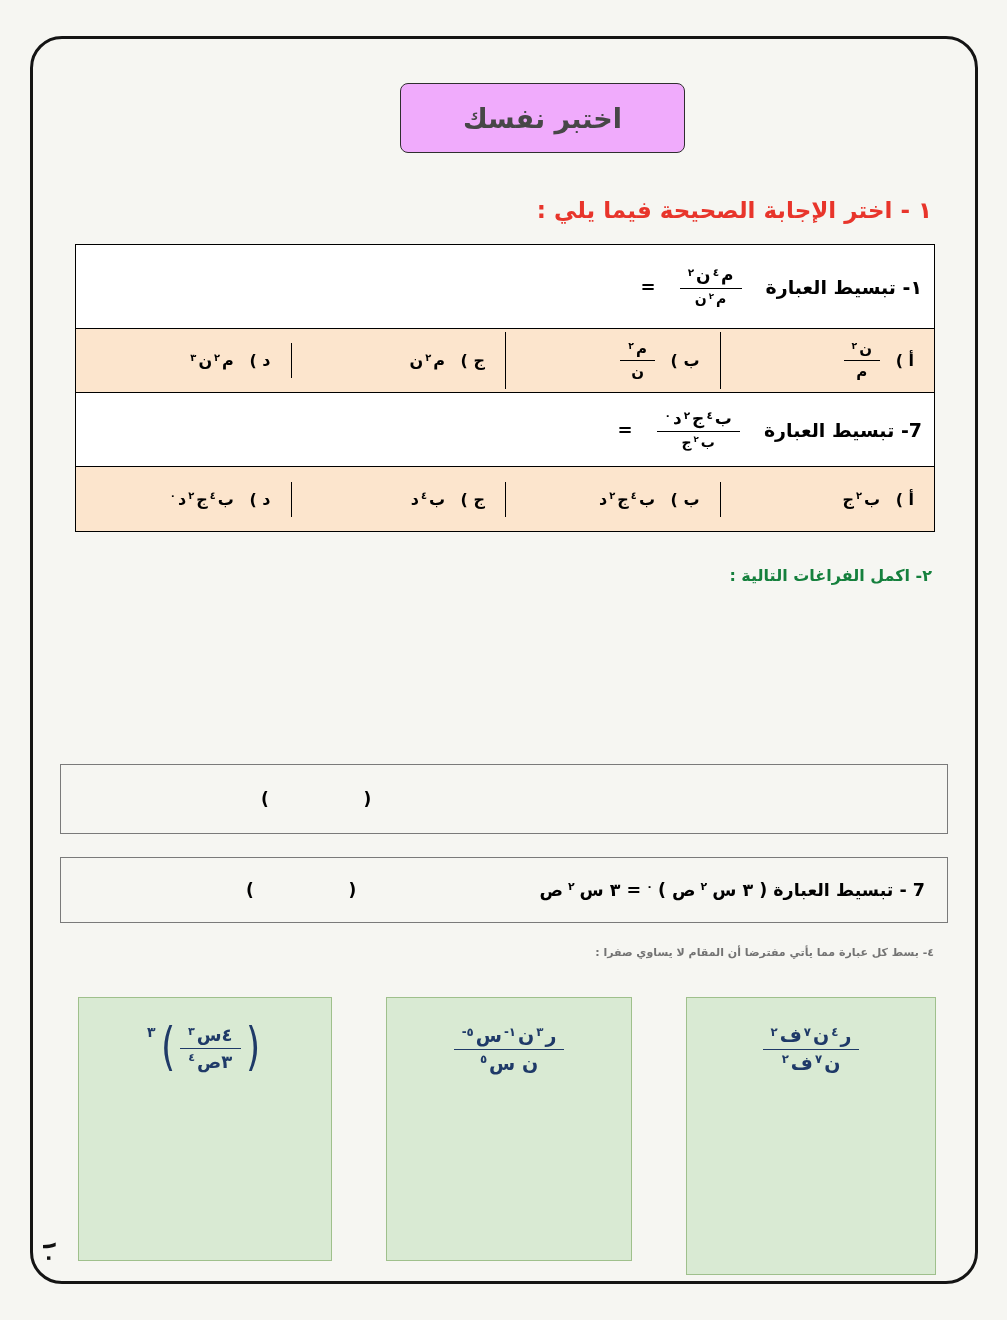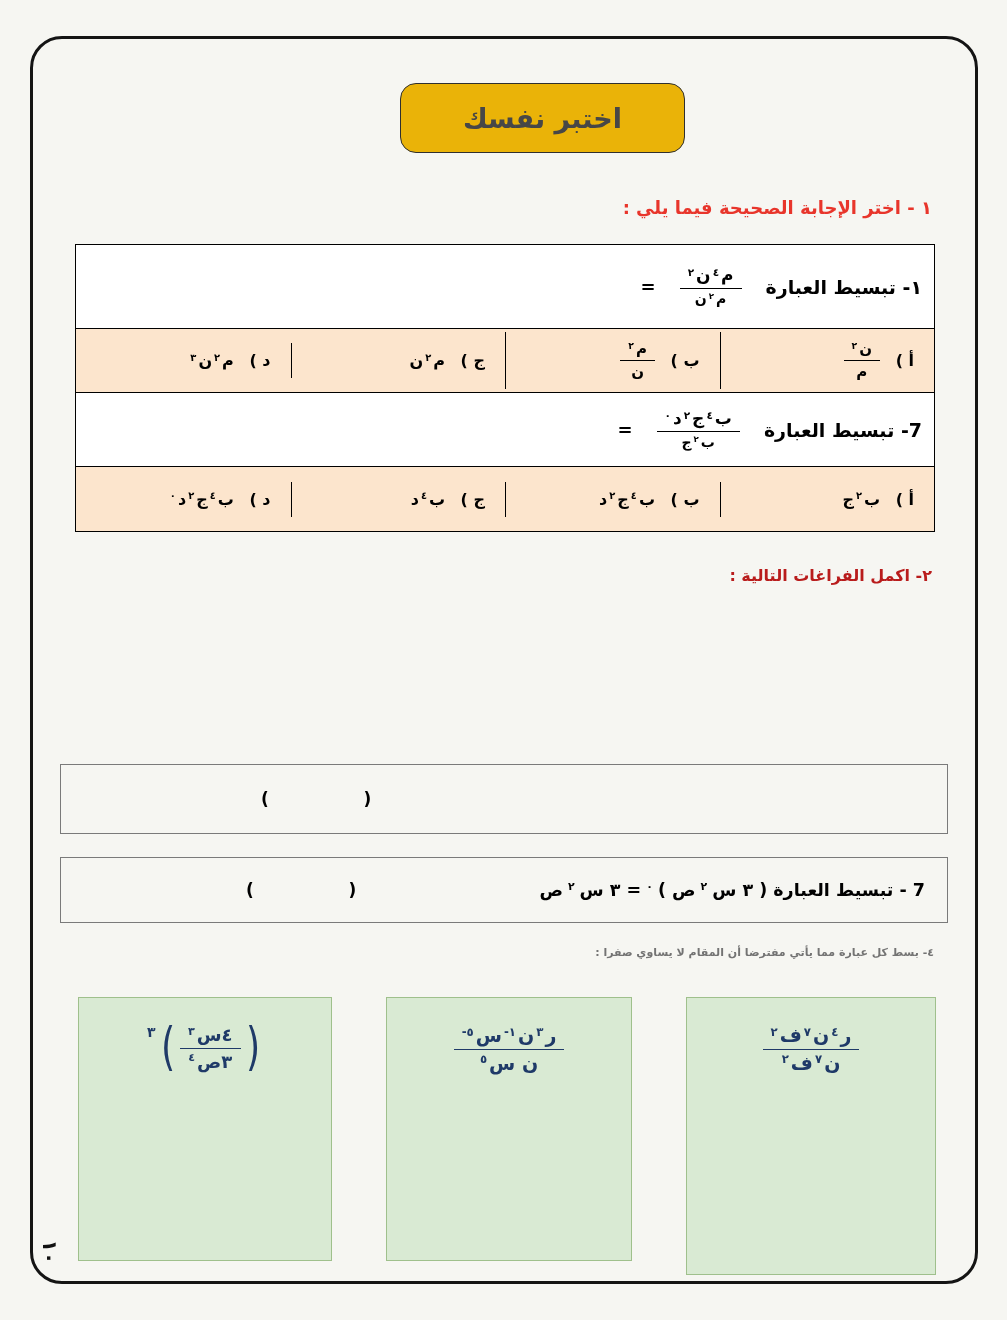--- a/index.html
+++ b/index.html
@@ -8,26 +8,26 @@
     background:#f6f6f2;
     font-family:"DejaVu Sans",sans-serif;
     position:relative;
     overflow:hidden;
   }
   .sheet{position:absolute;inset:0;direction:rtl}
   .frame{position:absolute;left:30px;top:36px;width:948px;height:1248px;
          border:3px solid #141414;border-radius:32px}
   
   .title-box{position:absolute;left:400px;top:83px;width:285px;height:70px;
-             background:#eab308;border:1.6px solid #2f2f2f;border-radius:16px;
+             background:#f0abfc;border:1.6px solid #2f2f2f;border-radius:8px;
              display:flex;align-items:center;justify-content:center;
              font-size:27px;font-weight:bold;color:#474747;letter-spacing:1px}
   
-  .h-red{position:absolute;top:197px;right:75px;font-size:18px;font-weight:bold;color:#e8352b;white-space:nowrap}
-  .h-teal{position:absolute;top:566px;right:75px;font-size:16px;font-weight:bold;color:#b91c1c;white-space:nowrap}
+  .h-red{position:absolute;top:197px;right:75px;font-size:23px;font-weight:bold;color:#e8352b;white-space:nowrap}
+  .h-teal{position:absolute;top:566px;right:75px;font-size:16px;font-weight:bold;color:#15803d;white-space:nowrap}
   .h-green{position:absolute;top:710px;right:75px;font-size:15.5px;font-weight:bold;color:#8fce4e;white-space:nowrap}
   .h-green .check{color:#2d2d2d;margin:0 3px;font-size:14px}
   .h-green .cross{color:#e8352b;margin:0 3px;font-size:14px}
   .h-blue{position:absolute;top:946px;right:73px;font-size:11px;font-weight:bold;color:#737373;white-space:nowrap}
   
   .qtable{position:absolute;left:75px;top:244px;width:860px;border:1.4px solid #000;background:#fff}
   .qrow{border-bottom:1.4px solid #000;display:flex;align-items:center}
   .qrow:last-child{border-bottom:none}
   .qrow.question{padding:6px 12px 6px 0;gap:24px;font-weight:bold}
   #q1row{min-height:84px}

